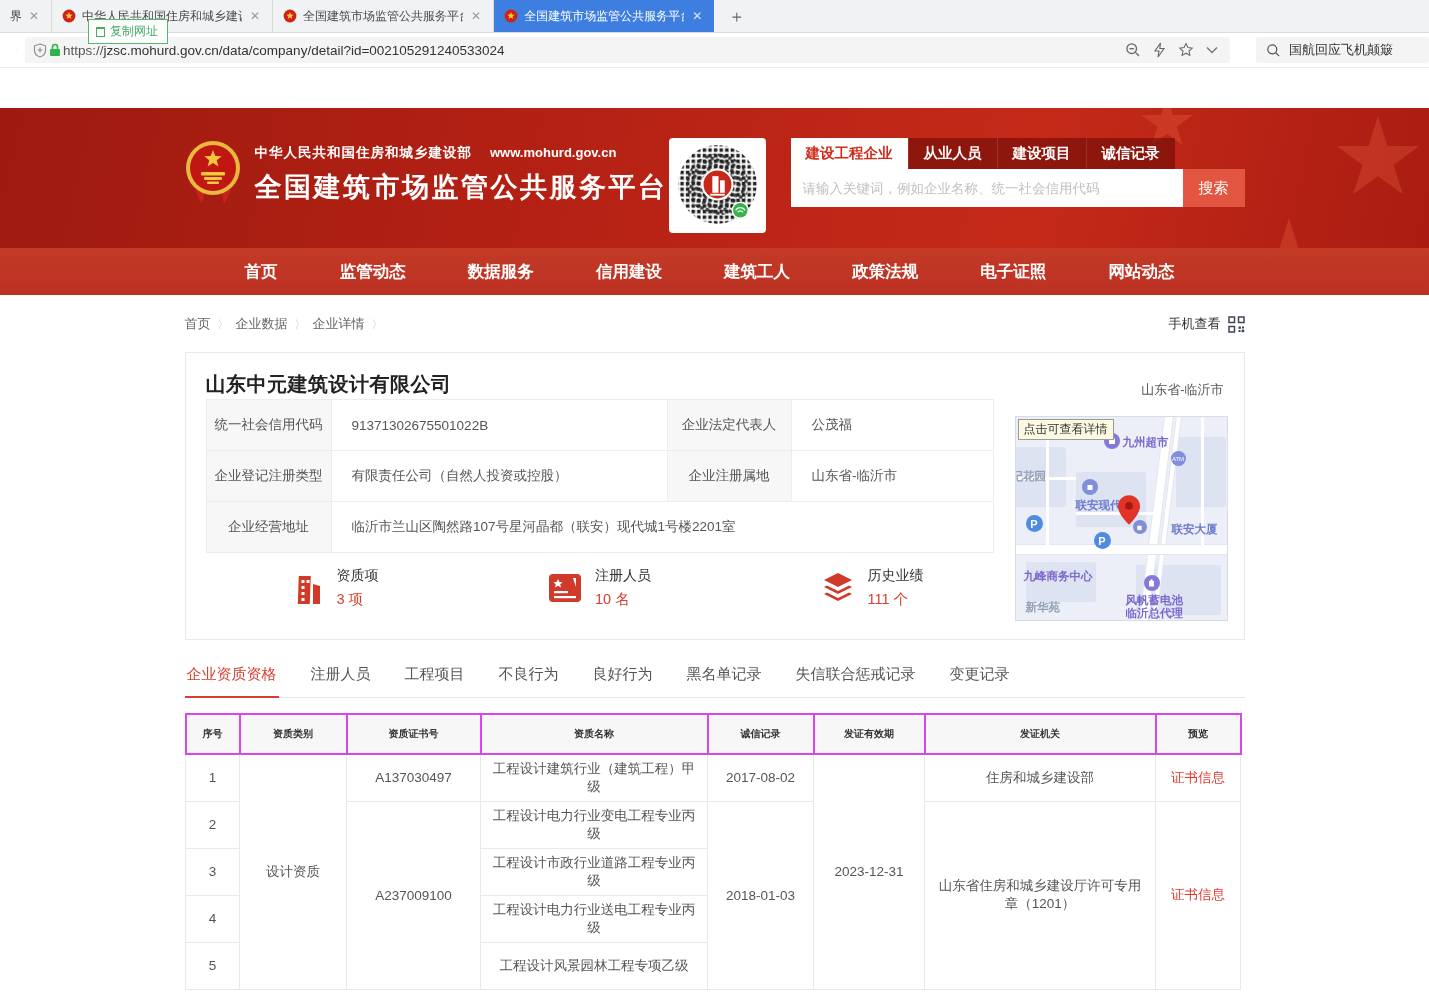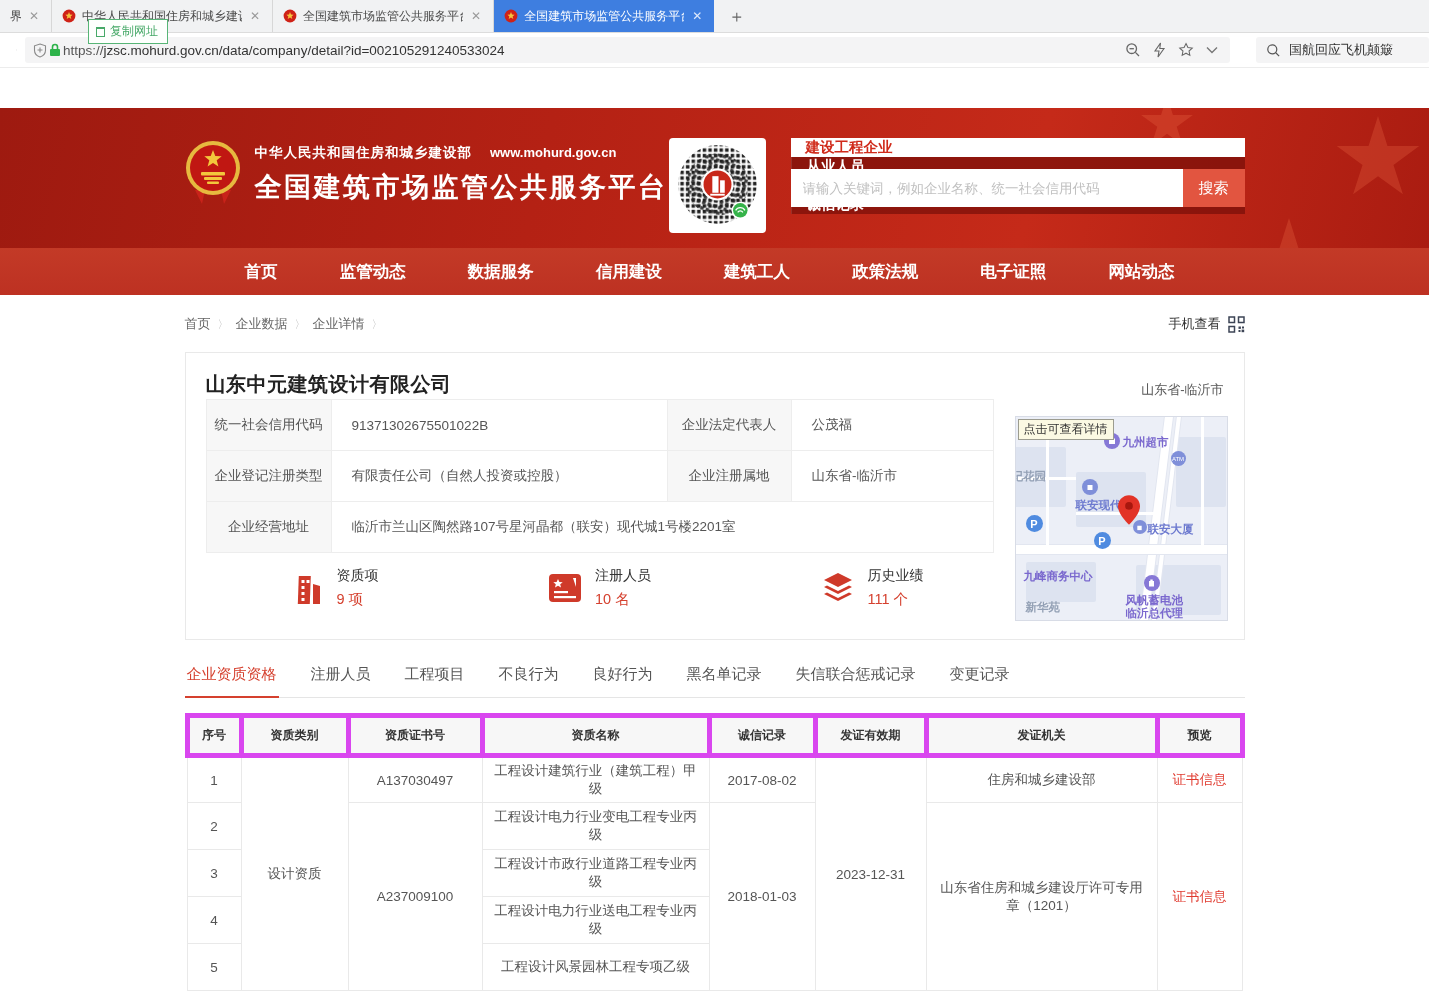--- a/index.html
+++ b/index.html
@@ -35,21 +35,21 @@
   .ds1 { width:170px; height:170px; right:55px; top:110px; }
   .ds2 { width:86px; height:86px; right:8px; top:8px; }
   .ds3 { width:54px; height:54px; right:235px; top:-12px; }
   .header-inner { position:relative; width:1060px; margin:0 auto; height:100%; }
   .logo-wrap { position:absolute; left:0; top:30px; display:flex; align-items:center; gap:14px; }
   .logo-text .line1 { color:#fff; font-size:13.5px; font-weight:bold; letter-spacing:1px; display:flex; gap:18px; align-items:baseline; }
   .logo-text .line1 .site-url { font-size:13px; letter-spacing:0; }
   .logo-text .line2 { color:#fff; font-size:27px; font-weight:bold; letter-spacing:2.5px; margin-top:7px; }
   .qr-card { position:absolute; left:484px; top:30px; width:97px; height:95px; background:#fff; border-radius:4px; padding:4px; }
   .hsearch { position:absolute; left:606px; top:30px; width:454px; }
-  .hs-tabs { display:flex; height:31px;flex-direction:column; }
+  .hs-tabs { display:flex; height:31px; }
   .hs-tab { padding:0 15px; display:flex; align-items:center; font-size:14.5px; font-weight:bold; color:#fff; background:rgba(110,12,6,.62); border-left:1px solid rgba(255,255,255,.12); cursor:pointer; }
   .hs-tab:first-child { border-left:none; }
   .hs-tab.active { background:#fff; color:#d02a1a; }
   .hs-bar { display:flex; height:38px; }
   .hs-input { flex:1; border:none; outline:none; background:#fff; padding:0 12px; font-size:13.5px; color:#333; font-family:inherit; }
   .hs-input::placeholder { color:#c0c0c0; }
   .hs-btn { width:62px; background:#e25540; color:#fff; font-size:15px; border:none; cursor:pointer; font-family:inherit; }
   
   .mainnav { height:47px; background:linear-gradient(180deg,#c33a27,#bd3122); }
   .mainnav .nav-inner { width:1060px; margin:0 auto; height:100%; display:flex; align-items:center; justify-content:space-between; padding:0 70px 0 60px; }
@@ -88,21 +88,21 @@
   .m-purple { background:#8678d6; }
   .m-blue { background:#7f8fd9; }
   .m-park { background:#4f8be0; font-weight:bold; font-size:11px; }
   .pin { position:absolute; z-index:5; }
   
   .sec-tabs { margin-top:25px; border-bottom:1px solid #e5e5e5; display:flex; gap:30px; }
   .sec-tab { font-size:15px; color:#555; padding:0 2px 12px; cursor:pointer; }
   .sec-tab.active { color:#d5402e; border-bottom:2px solid #d5402e; margin-bottom:-1px; }
   
   .qual-table { border-collapse:collapse; margin-top:15px; width:1055px; table-layout:fixed; }
-  .qual-table th { background:#f7f7f7; border:5px solid #d946ef; height:40px; font-size:12px; color:#333; font-weight:bold; }
+  .qual-table th { background:#f7f7f7; border:2px solid #d946ef; height:40px; font-size:10px; color:#333; font-weight:bold; }
   .qual-table td { border:1px solid #e9e9e9; height:47px; text-align:center; font-size:13.5px; color:#555; padding:4px 8px; }
   .qual-table .link { color:#e03a2f; cursor:pointer; }
   .c1{width:54px}.c2{width:107px}.c3{width:134px}.c4{width:227px}.c5{width:106px}.c6{width:111px}.c7{width:231px}.c8{width:85px}
   svg { display:block; }
 </style>
 </head>
 <body>
 
 <div class="page">
 
@@ -320,21 +320,21 @@
               <g fill="#fff">
                 <rect x="10.5" y="10" width="3" height="3"></rect>
                 <rect x="10.5" y="16" width="3" height="3"></rect>
                 <rect x="10.5" y="22" width="3" height="3"></rect>
                 <rect x="10.5" y="28" width="3" height="3"></rect>
                 <rect x="15.5" y="10" width="3" height="3"></rect>
               </g>
             </svg>
           <div>
               <div class="st-label">资质项</div>
-              <div class="st-value">9 项</div>
+              <div class="st-value">3 项</div>
             </div>
         </div>
         <div class="stat">
           <svg width="36" height="32" viewBox="0 0 36 32">
               <rect x="2" y="2" width="32" height="28" rx="4" fill="#cf3a2a"></rect>
               <path d="M11 7l1.4 3 3.3.2-2.5 2.1.8 3.2-3-1.8-3 1.8.8-3.2-2.5-2.1 3.3-.2z" fill="#fff"></path>
               <path d="M26 6l3 9V6z" fill="#fff"></path>
               <rect x="7" y="19" width="14" height="2.2" fill="#fff"></rect>
               <rect x="7" y="24" width="22" height="2.2" fill="#fff"></rect>
             </svg>
@@ -389,21 +389,21 @@
         <div class="poi blue" style="left:44px;top:81px">联安现代城</div>
         <svg class="pin" style="left:102px;top:78px" width="22" height="30" viewBox="0 0 24 32">
             <path d="M12 0C5.4 0 0 5.4 0 12c0 9 12 20 12 20s12-11 12-20C24 5.4 18.6 0 12 0z" fill="#e23327"></path>
             <circle cx="12" cy="11.5" r="4.2" fill="#a8170e"></circle>
           </svg>
         <div class="marker m-blue" style="left:117px;top:103px;width:14px;height:14px">
             <svg width="7" height="7" viewBox="0 0 8 8">
               <rect x="1.5" y="2" width="5" height="5" fill="#fff"></rect>
             </svg>
           </div>
-        <div class="poi blue" style="left:116px;top:105px">联安大厦</div>
+        <div class="poi blue" style="left:140px;top:105px">联安大厦</div>
         <div class="marker m-park" style="left:10px;top:98px;width:17px;height:17px">
             <span>P</span>
           </div>
         <div class="marker m-park" style="left:78px;top:115px;width:17px;height:17px">
             <span>P</span>
           </div>
         <div class="poi purple" style="left:8px;top:152px">九峰商务中心</div>
         <div class="marker m-purple" style="left:128px;top:158px;width:16px;height:16px">
             <svg width="7" height="8" viewBox="0 0 7 8">
               <rect x="1" y="2" width="5" height="5.5" fill="#fff"></rect>

